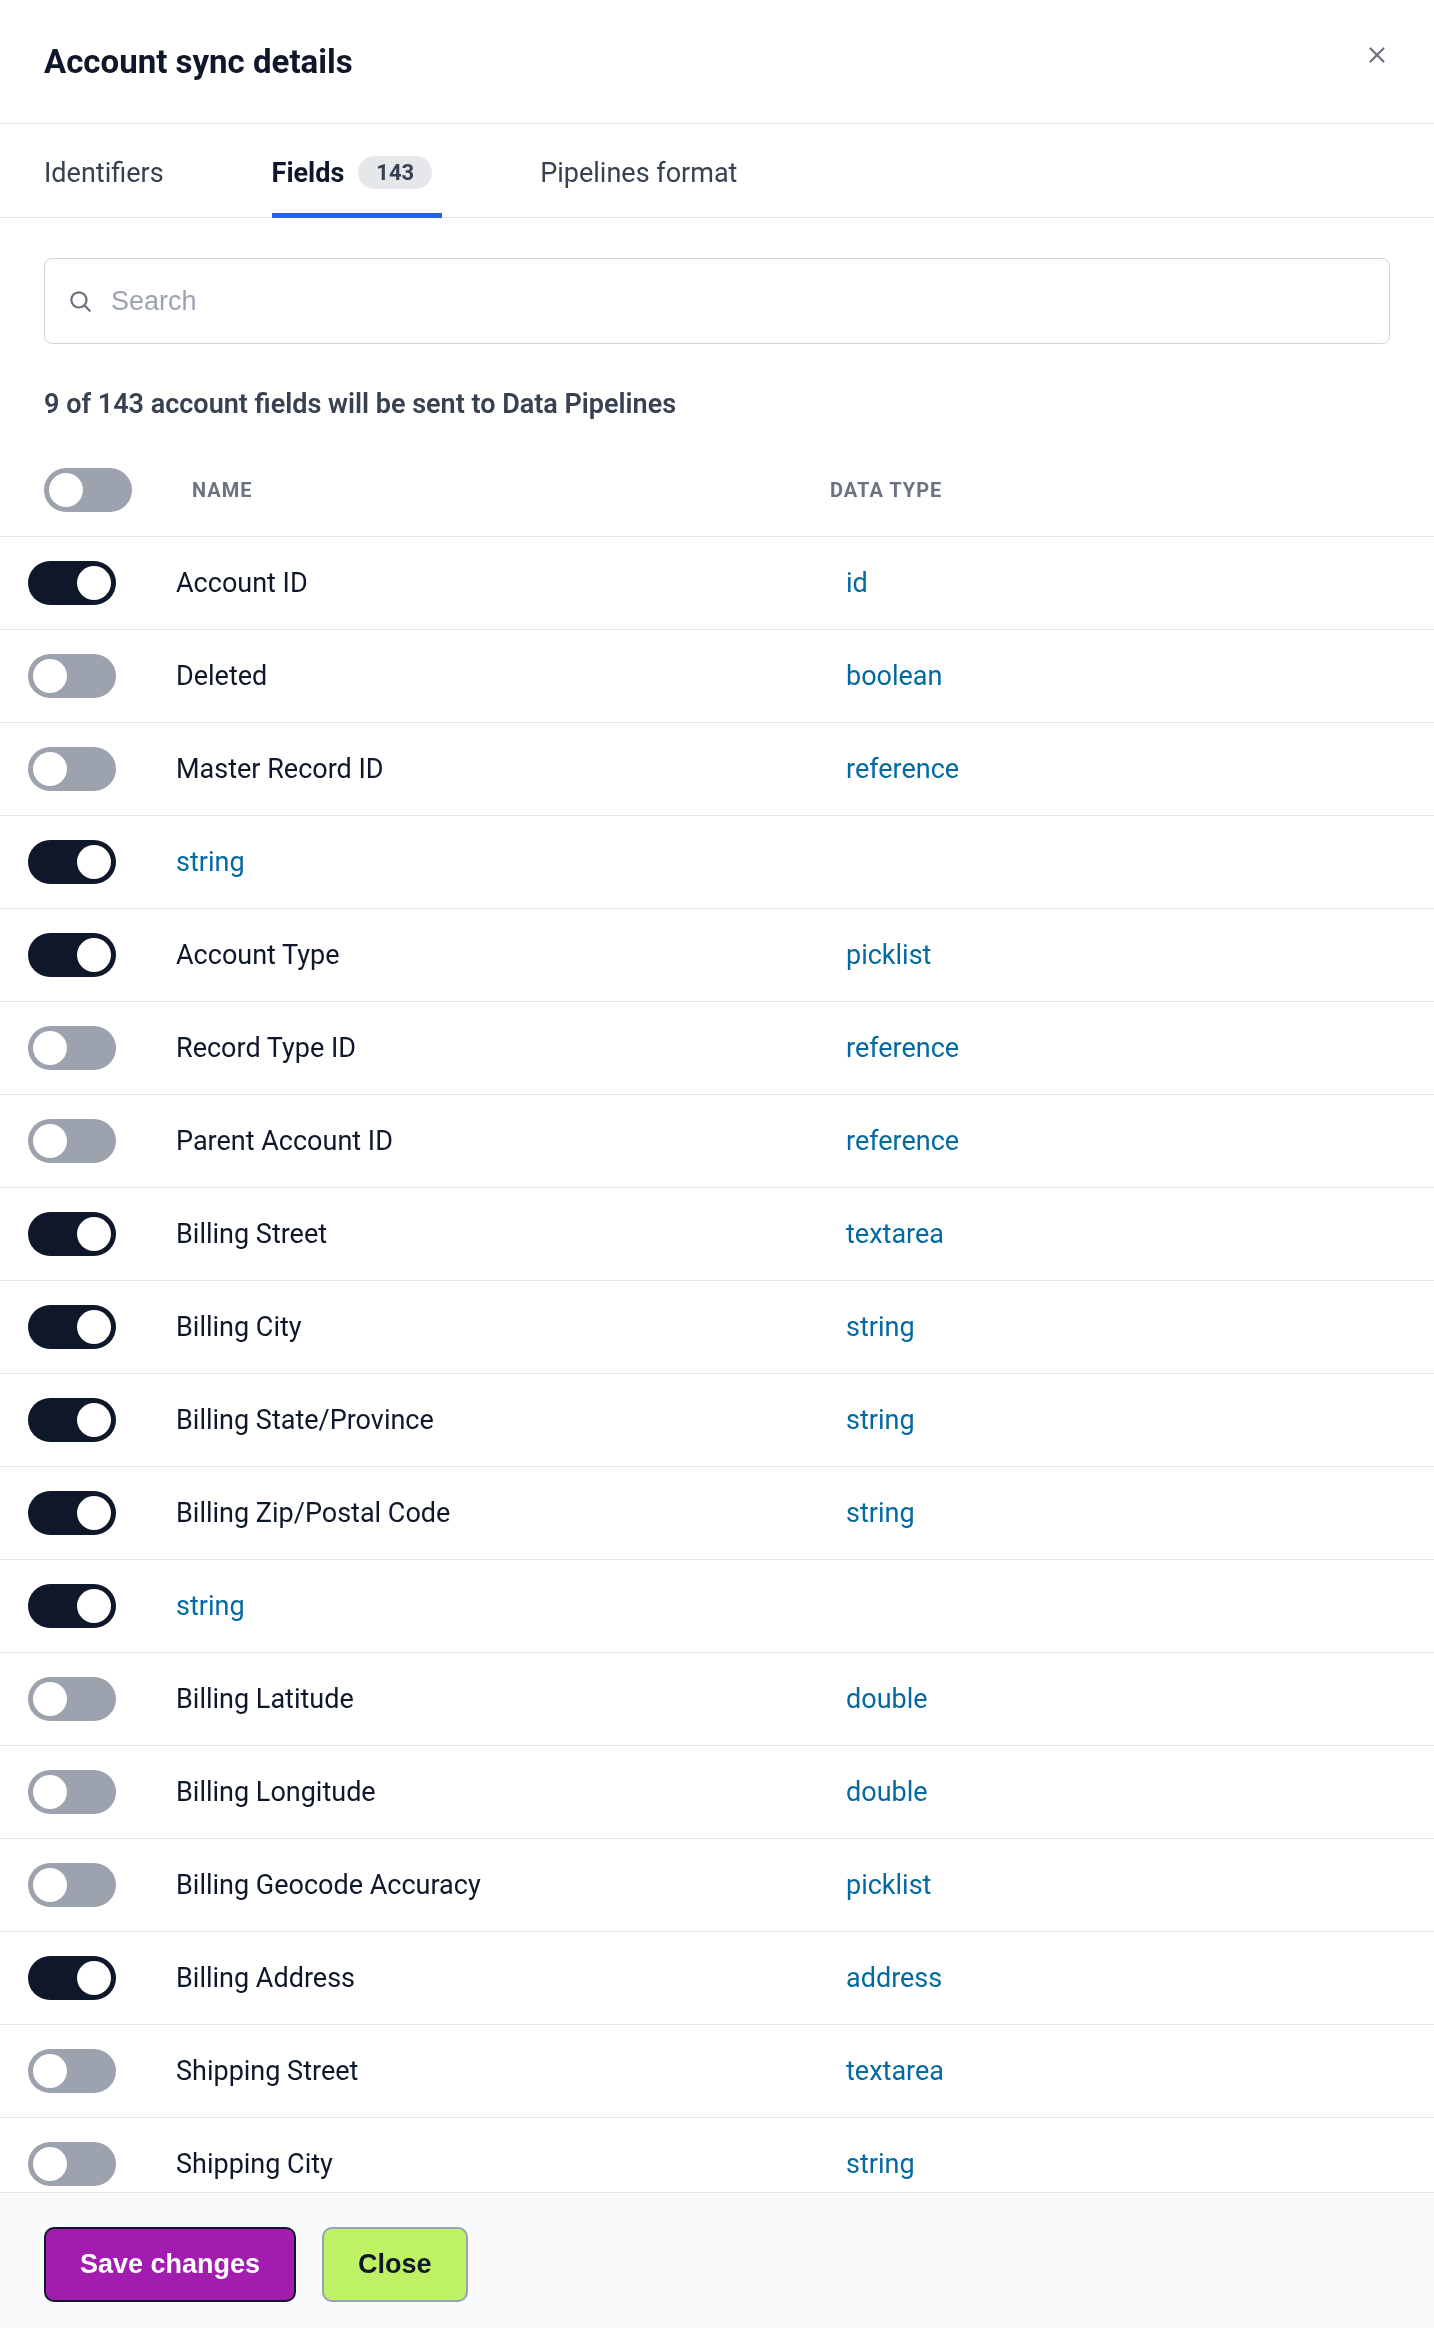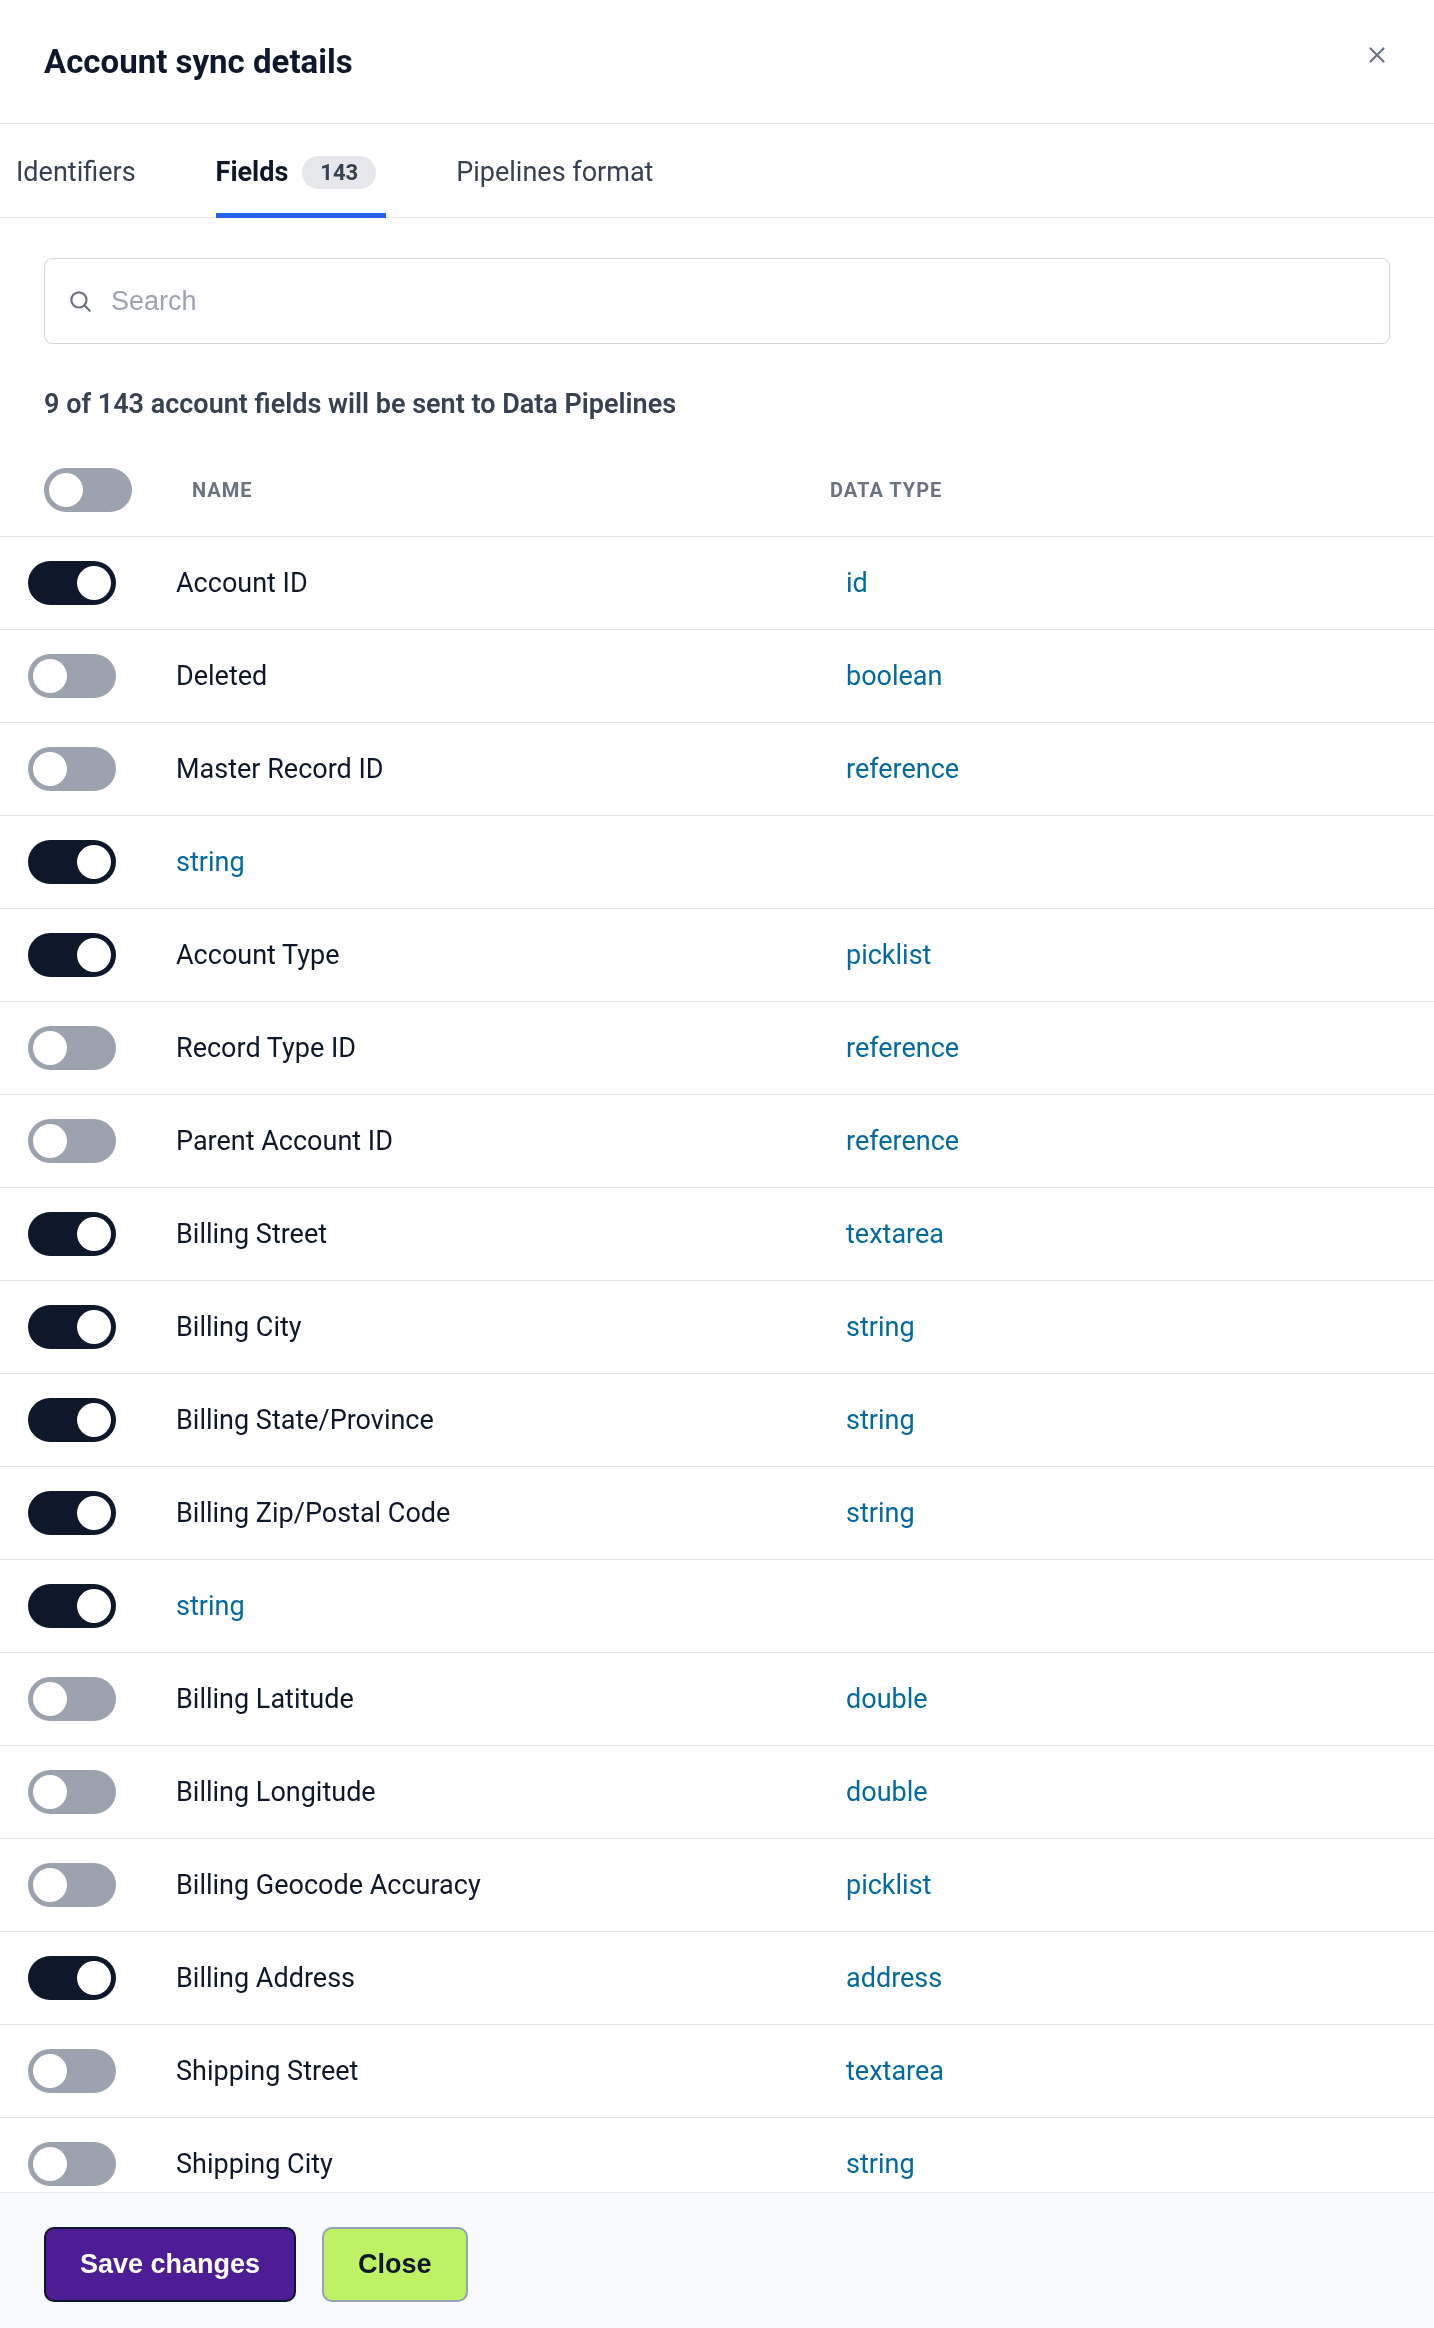--- a/index.html
+++ b/index.html
@@ -30,27 +30,29 @@
   }
   .close-icon svg { display:block; }
   .tabs {
     display: flex;
     gap: 70px;
     padding: 0 16px 0 16px;
     border-bottom: 1px solid #e5e7eb;
   }
   .tab {
     display: flex;
+    align-items: center;
     gap: 14px;
     padding: 32px 10px 24px 0;
     font-size: 27px;
     color: #374151;
     cursor: pointer;
     border-bottom: 5px solid transparent;
     margin-bottom: -1px;
+    margin-left: 28px;
   }
   .tab.active {
     font-weight: 700;
     color: #0f172a;
     border-bottom-color: #2563eb;
   }
   .badge {
     background: #e5e7eb;
     color: #374151;
     font-size: 22px;
@@ -136,21 +138,21 @@
   }
   .btn {
     font-size:27px;
     font-weight:600;
     border-radius:10px;
     padding: 20px 34px;
     cursor:pointer;
     border:2px solid transparent;
   }
   .btn-primary {
-    background:#4c1d95;
+    background:#a21caf;
     color:#fff;
     border-color:#0f172a;
     padding-left:34px;
   }
   .btn-secondary {
     background:#bef264;
     color:#0f172a;
     border-color:#94a3b8;
   }
   #field-rows .row:last-child { padding-bottom: 6px; }

